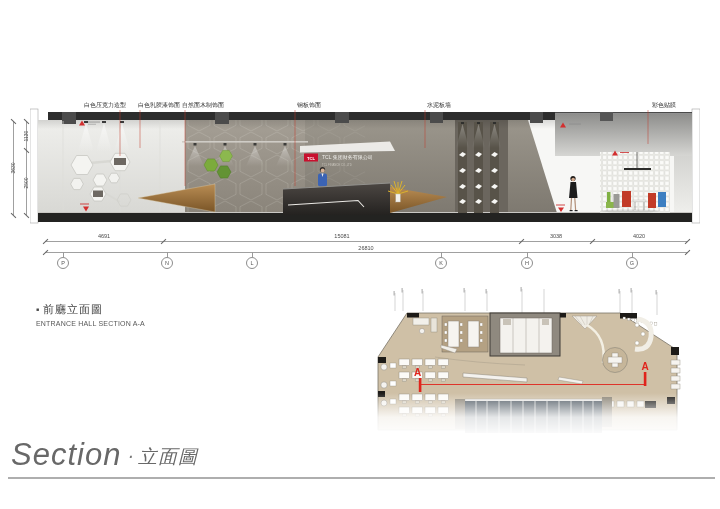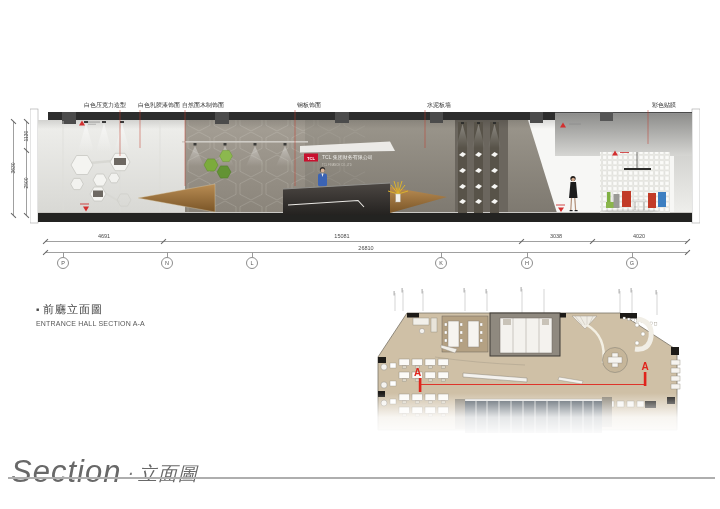--- a/index.html
+++ b/index.html
@@ -18,21 +18,21 @@
   .bubble{position:absolute;width:10px;height:10px;border:0.8px solid #8d8d8d;border-radius:50%;
           background:#fff;transform:translateX(-50%);text-align:center;}
   .bubble span{font-size:5.5px;line-height:10px;color:#555;display:block;}
   .bconn{position:absolute;width:1px;height:5px;background:#9a9a9a;}
   
   .caption{position:absolute;left:36px;top:299px;color:#3e3e3e;}
   .caption .b{font-size:5px;vertical-align:2px;color:#4a4a4a;margin-right:4px;}
   .caption .zh{font-size:11px;letter-spacing:1px;}
   .caption .en{font-size:7px;color:#575757;margin-top:3px;letter-spacing:0.2px;}
   
-  .footer-title{position:absolute;left:11px;top:454px;color:#686868;font-style:italic;white-space:nowrap;}
+  .footer-title{position:absolute;left:11px;top:437px;color:#686868;font-style:italic;white-space:nowrap;}
   .footer-title .en{font-size:31px;letter-spacing:1px;}
   .footer-title .sep{font-size:20px;margin:0 4px 0 6px;vertical-align:3px;color:#7a7a7a;}
   .footer-title .zh{font-size:19px;vertical-align:2px;letter-spacing:1px;}
   .footer-rule{position:absolute;left:8px;top:477px;width:707px;height:1.5px;background:#aeaeae;}
 </style>
 </head>
 <body>
 
 <div class="abs" style="left:0;top:0;width:720px;height:230px;">
 

